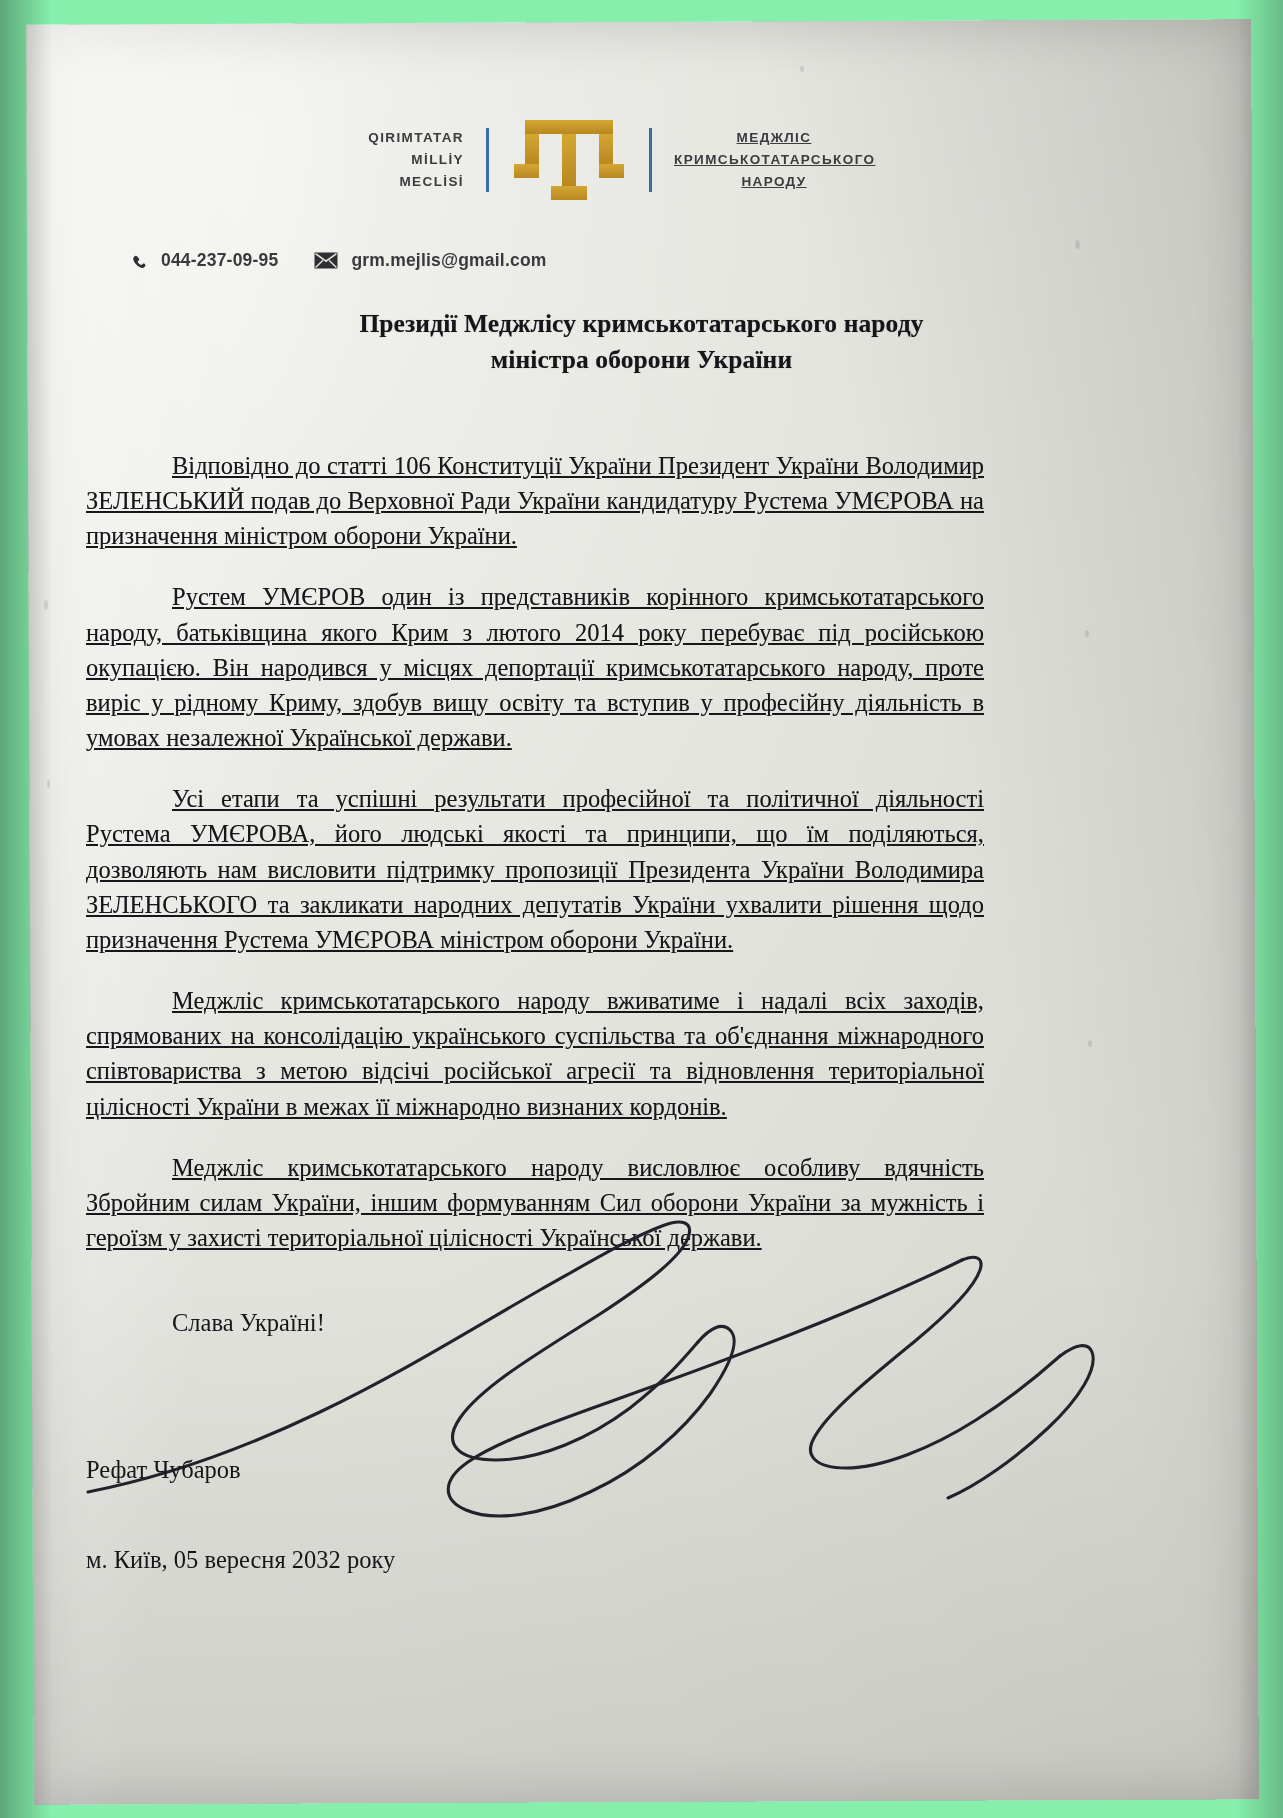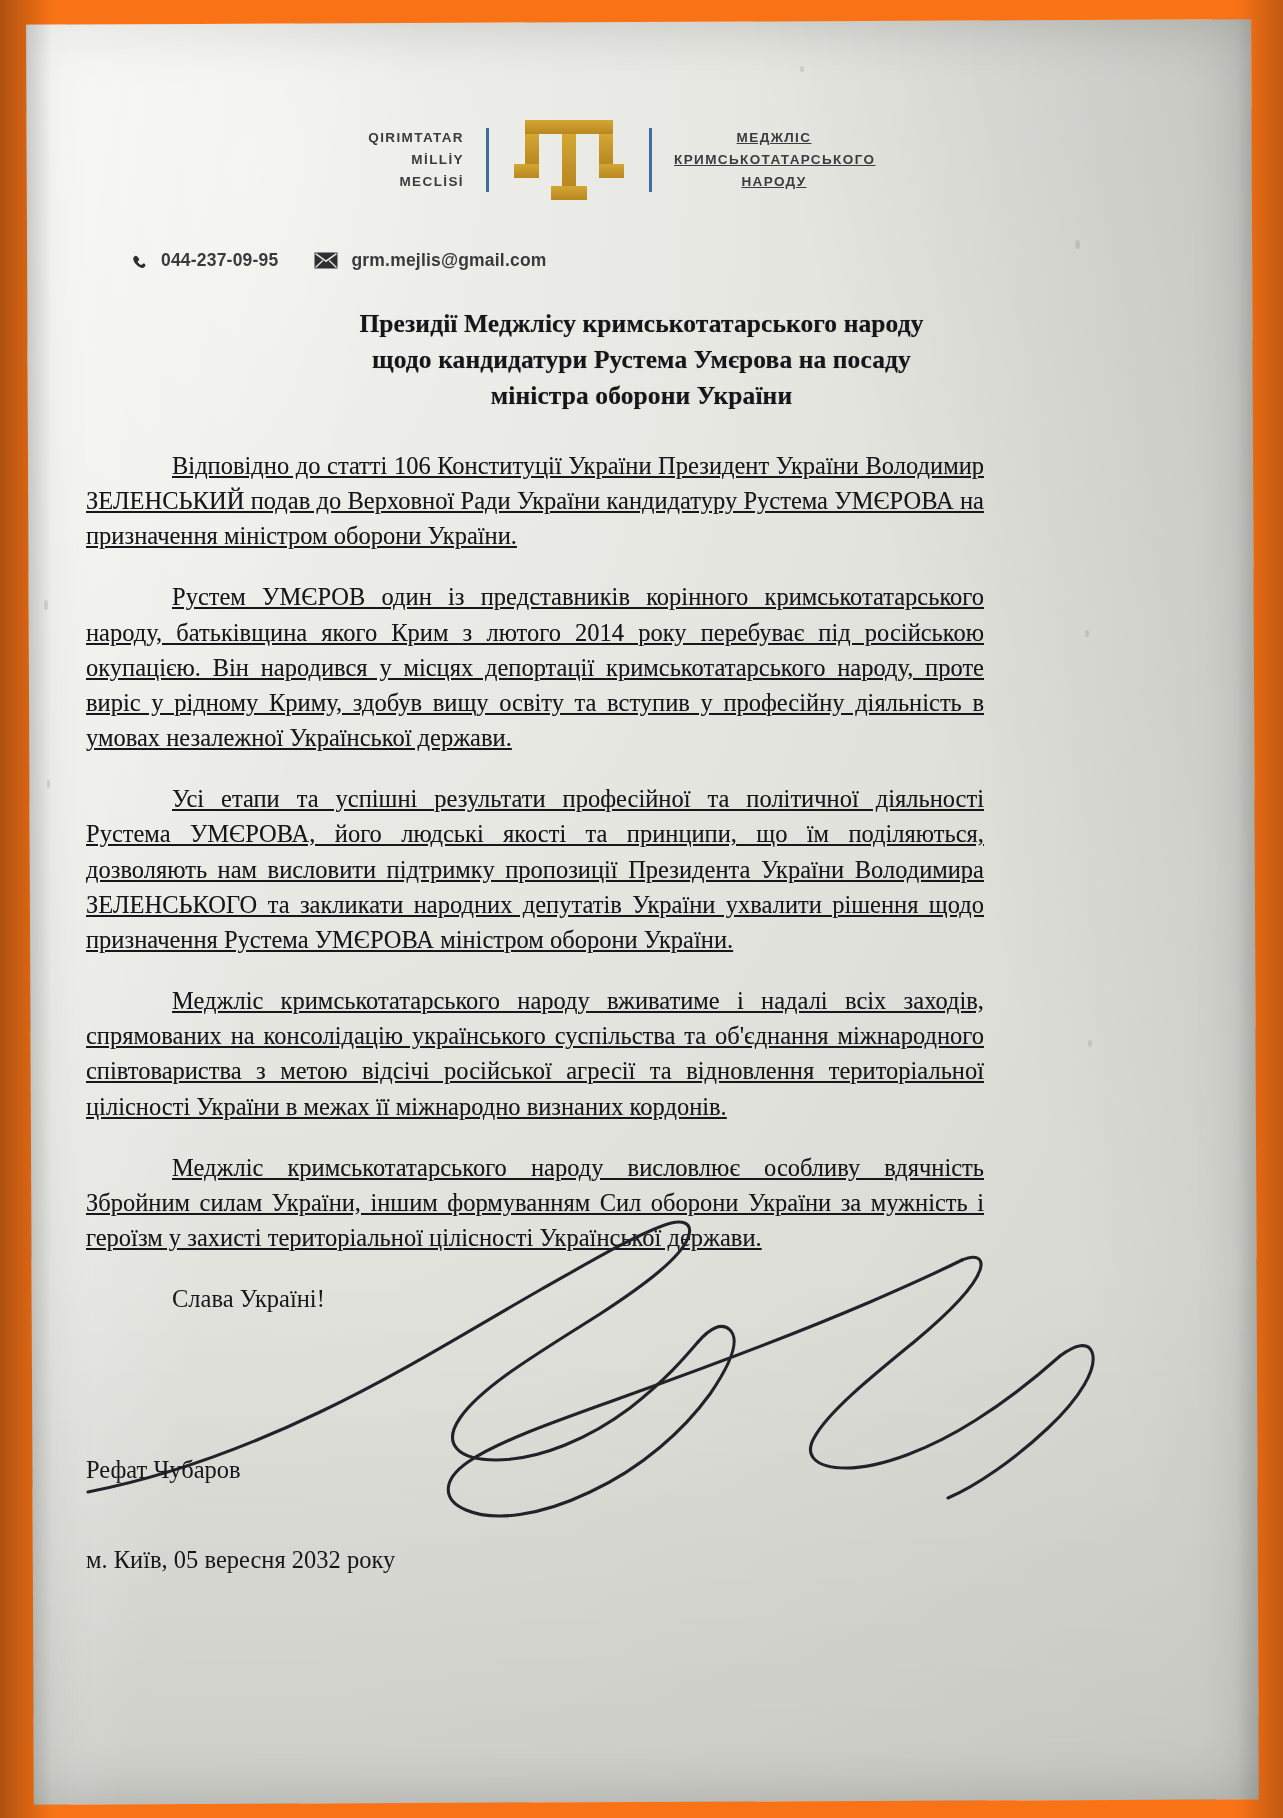--- a/index.html
+++ b/index.html
@@ -6,21 +6,21 @@
   html, body {
     margin: 0;
     padding: 0;
     background: #6e6e6e;
   }
   .page {
     position: relative;
     width: 1283px;
     height: 1818px;
     overflow: hidden;
-    background: #f97316;
+    background: #86efac;
     font-family: "Liberation Serif", serif;
   }
   
   .paper {
     position: absolute;
     left: 30px;
     top: 22px;
     width: 1225px;
     height: 1780px;
     background:
@@ -145,21 +145,21 @@
     text-align: justify;
   }
   .body-text p {
     margin: 0 12px 26px 0;
     text-indent: 86px;
     text-shadow: 0 0 0.6px rgba(0,0,0,0.3);
     text-decoration: underline;
   }
   .slava {
     text-indent: 86px;
-    margin-top: 26px;
+    margin-top: 50px;
   }
 
   
   .sig-block {
     position: absolute;
     left: 86px;
     top: 1452px;
     width: 910px;
     font-family: "Liberation Serif", serif;
     font-size: 24.5px;
@@ -285,21 +285,20 @@
             <path d="M1.5 1.6 L12 9.2 L22.5 1.6" fill="none" stroke="#e4e4df" stroke-width="1.6"></path>
             <path d="M1.5 15.4 L8.8 8.4 M22.5 15.4 L15.2 8.4" fill="none" stroke="#e4e4df" stroke-width="1.4"></path>
           </svg>
         </span>
         <span>grm.mejlis@gmail.com</span>
       </div>
     </div>
 
     <div class="title-block">
       <div>Президії Меджлісу кримськотатарського народу</div>
-      <div>щодо кандидатури Рустема Умєрова на посаду</div>
       <div>міністра оборони України</div>
     </div>
 
     <div class="body-text">
       <p>Відповідно до статті 106 Конституції України Президент України Володимир ЗЕЛЕНСЬКИЙ подав  до Верховної Ради України кандидатуру Рустема УМЄРОВА  на призначення міністром оборони України.</p>
       <p>Рустем УМЄРОВ один із представників корінного кримськотатарського народу, батьківщина якого Крим з лютого 2014 року перебуває під російською окупацією. Він народився у місцях депортації кримськотатарського народу, проте виріс у рідному Криму, здобув вищу освіту  та вступив у професійну діяльність в умовах незалежної Української держави.</p>
       <p>Усі етапи та успішні результати професійної та політичної діяльності Рустема УМЄРОВА, його людські якості та принципи, що їм поділяються, дозволяють нам висловити підтримку пропозиції Президента України Володимира ЗЕЛЕНСЬКОГО та закликати народних депутатів України ухвалити рішення щодо призначення Рустема УМЄРОВА міністром оборони України.</p>
       <p>Меджліс кримськотатарського народу вживатиме і надалі всіх заходів, спрямованих на консолідацію українського суспільства та об'єднання міжнародного співтовариства з метою відсічі російської агресії та відновлення територіальної цілісності України в межах її міжнародно визнаних кордонів.</p>
       <p>Меджліс кримськотатарського народу висловлює особливу вдячність Збройним силам України, іншим формуванням Сил оборони України за мужність і героїзм у захисті територіальної цілісності Української держави.</p>
       <div class="slava">Слава Україні!</div>

